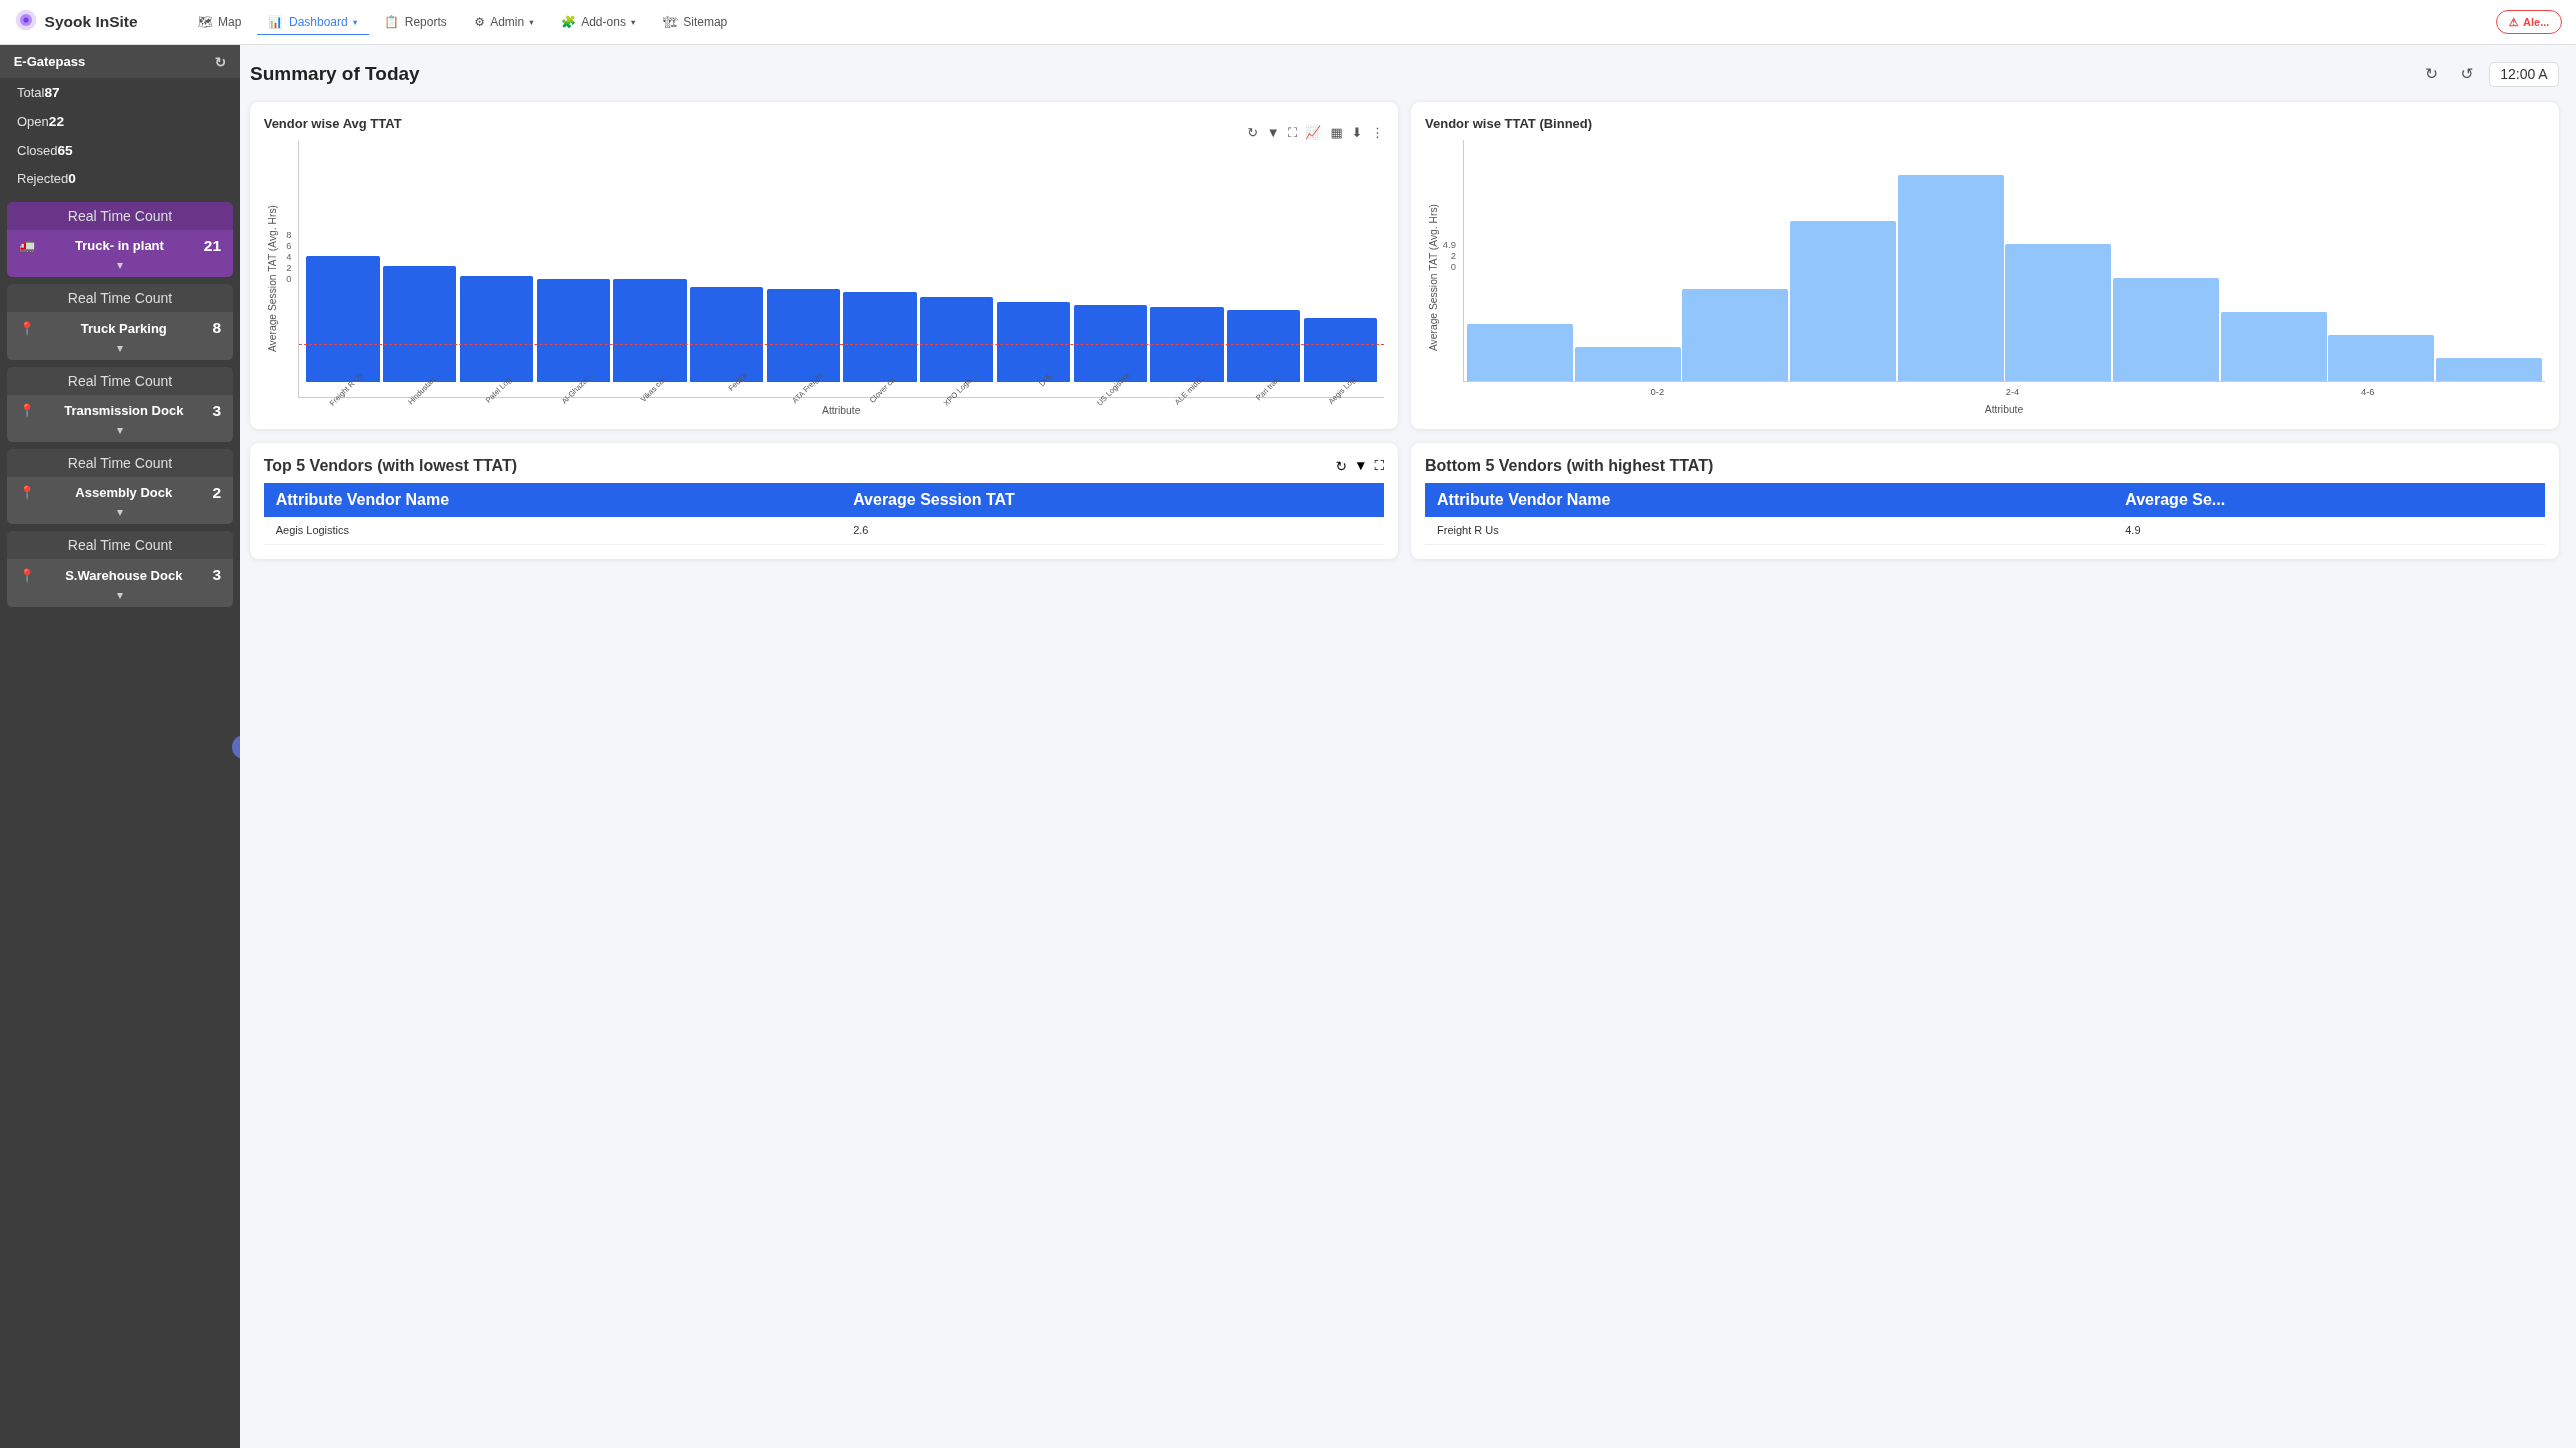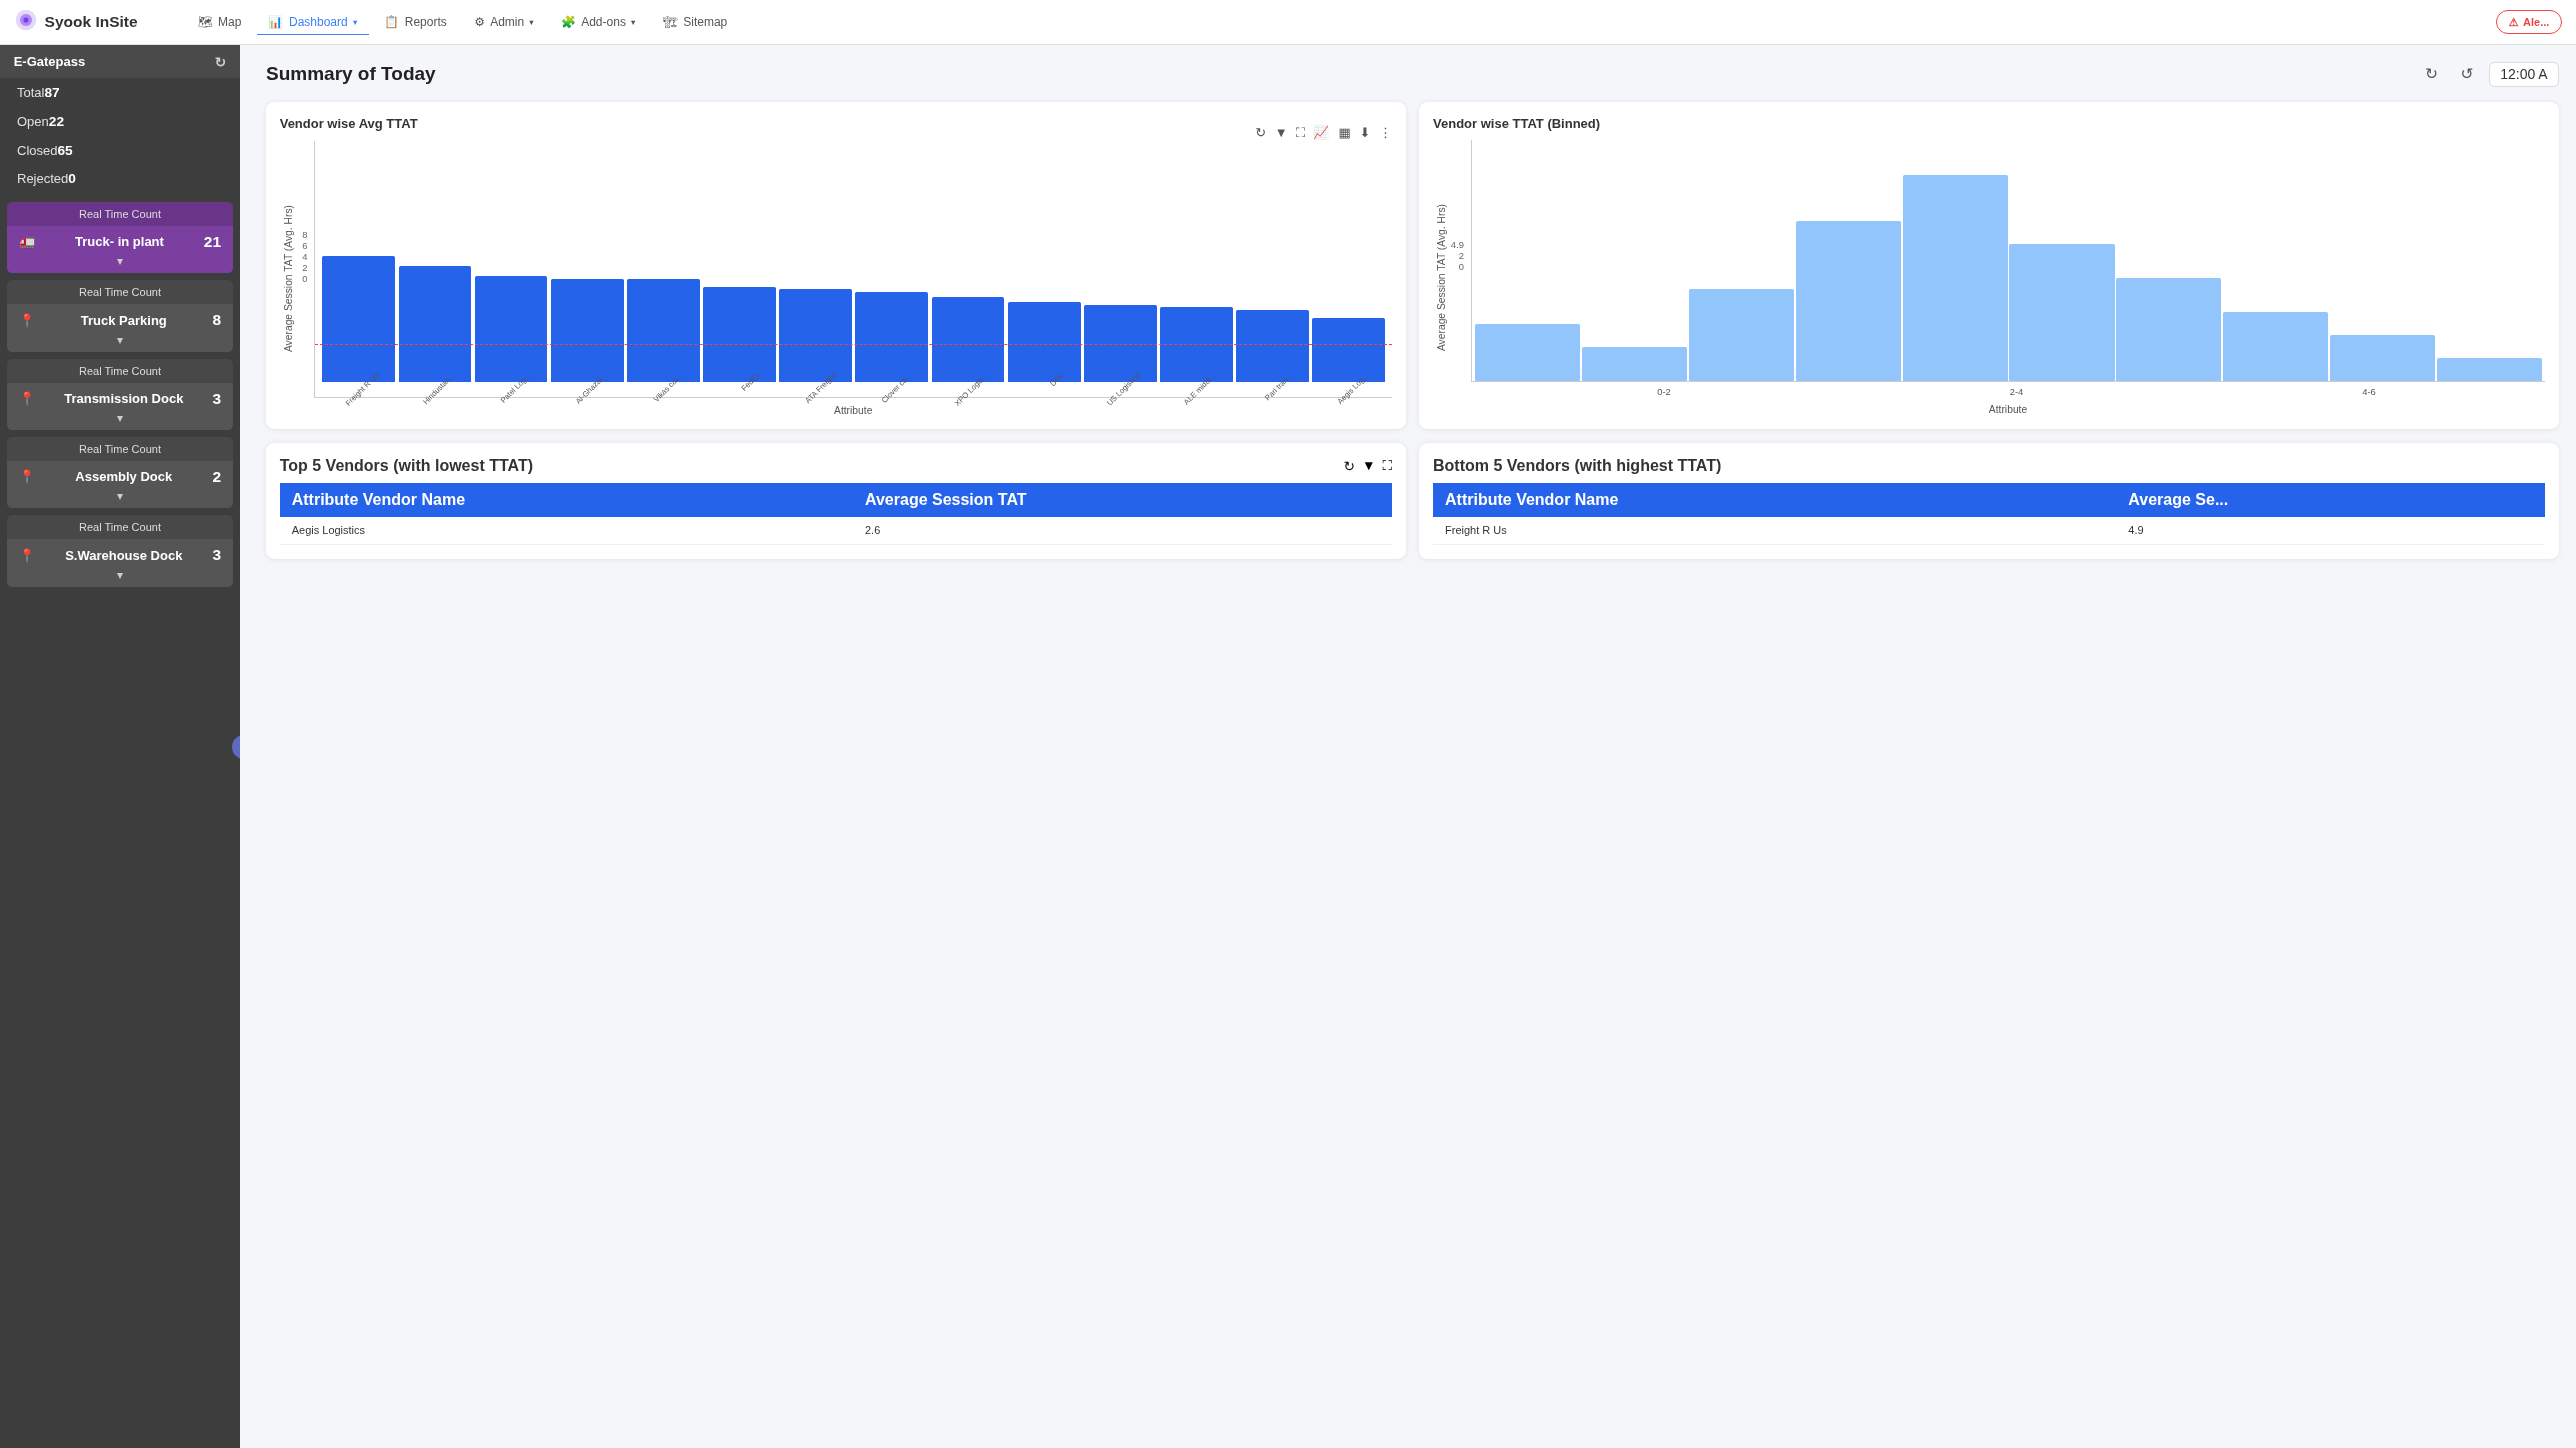--- a/index.html
+++ b/index.html
@@ -42,38 +42,38 @@
     .sidebar-refresh { cursor: pointer; font-size: 13.7px; color: #ccc; }
     .stat-row {
       display: flex; align-items: center;
       padding: 6.9px 17px; color: #e0e0e0; font-size: 13px;
     }
     .stat-row .stat-num { font-size: 13.7px; font-weight: 600; color: #fff; }
 
     .rtc-card { background: #555; margin: 6.9px; border-radius: 5.2px; overflow: hidden; }
     .rtc-card.active-card { background: #7b3fa0; }
     .rtc-card-header {
-      text-align: center; padding: 6px 26px; font-size: 11px; color: #ddd;
+      text-align: center; padding: 6px 26px; font-size: 14px; color: #ddd;
       background: rgba(0,0,0,0.15); font-weight: 500;
     }
     .rtc-card-body {
       display: flex; align-items: center; justify-content: space-between;
       padding: 6.9px 12px 3.4px 12px; color: #fff; font-size: 13px; font-weight: 600;
     }
     .rtc-card-chevron { text-align: center; color: #ccc; font-size: 12px; padding-bottom: 5.2px; cursor: pointer; }
 
     .sidebar-toggle {
       position: absolute; right: -15.5px; top: 50%; transform: translateY(-50%);
       background: #5c6bc0; color: #fff; border: none; border-radius: 50%;
       width: 24px; height: 24px; cursor: pointer; font-size: 12px; display: flex;
       align-items: center; justify-content: center; z-index: 10;
     }
 
     
-    .main-content { flex: 1; overflow-y: auto; padding: 17px 17px 17px 26px; }
+    .main-content { flex: 1; overflow-y: auto; padding: 17px 17px 17px 10px; }
     .page-header {
       display: flex; align-items: center; justify-content: space-between;
       margin-bottom: 15.5px;
     }
     .page-title { font-size: 19px; font-weight: 700; color: #222; }
     .page-header-right { display: flex; align-items: center; gap: 8.6px; }
     .icon-btn {
       background: none; border: none; cursor: pointer; font-size: 15.5px; color: #555;
       padding: 3.4px 6.9px; border-radius: 3.4px;
     }

